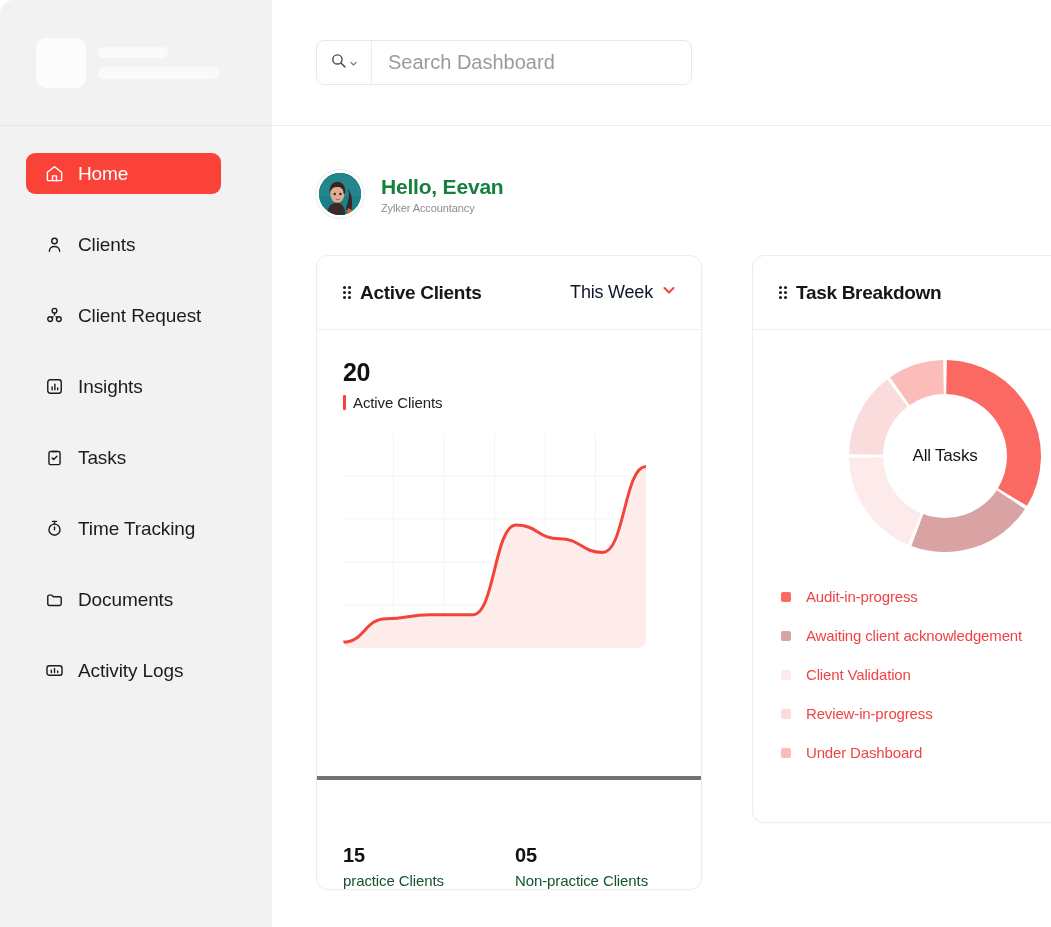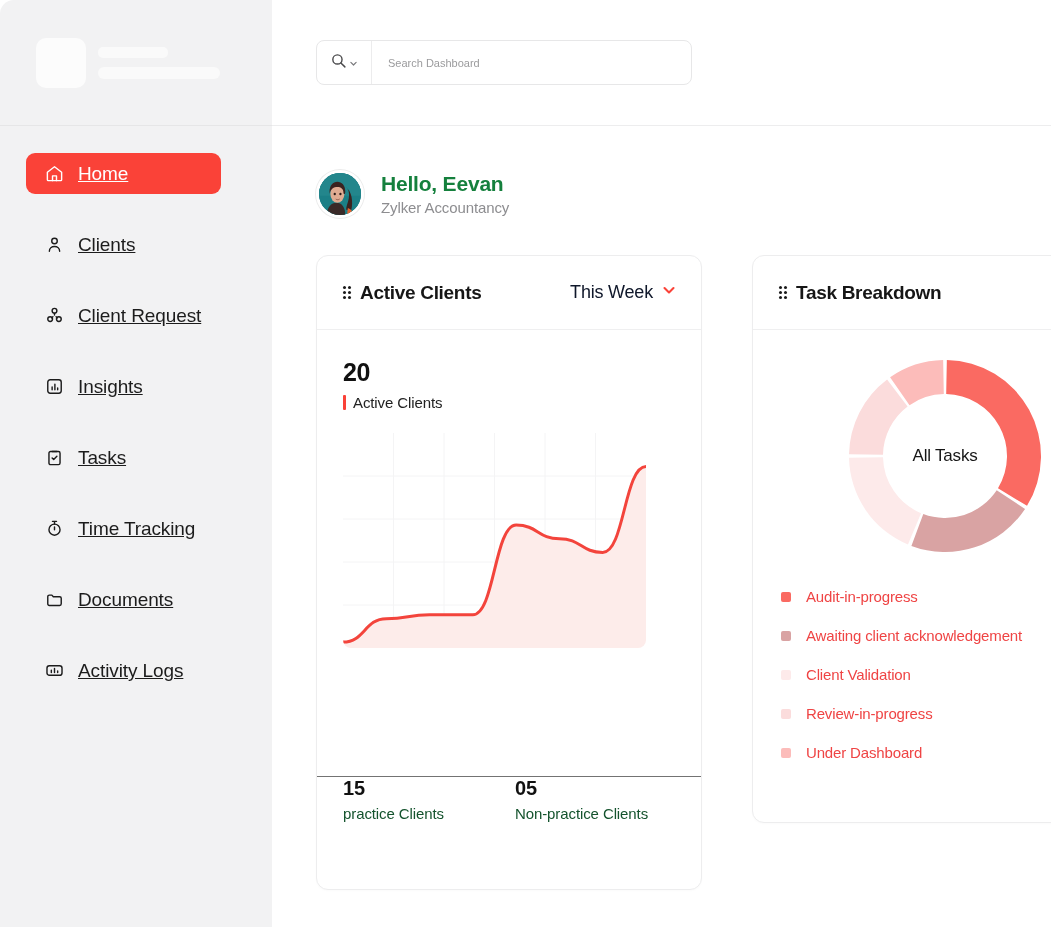--- a/index.html
+++ b/index.html
@@ -63,21 +63,20 @@
     align-items: center;
     height: 41px;
     margin: 0 0 30px 26px;
     width: 195px;
     padding-left: 18px;
     border-radius: 9px;
     color: #1c1c1c;
     font-size: 19px;
     letter-spacing: -0.1px;
     cursor: pointer;
-    text-decoration: underline;
   }
   .nav-item.active {
     background: #fa4238;
     color: #ffffff;
   }
   .nav-item .nav-icon {
     width: 20px;
     height: 20px;
     flex: 0 0 20px;
     margin-right: 14px;
@@ -128,21 +127,21 @@
     gap: 2px;
     border-right: 1px solid #ececed;
     cursor: pointer;
   }
   .search-input {
     flex: 1 1 auto;
     border: none;
     outline: none;
     background: transparent;
     font-family: "Liberation Sans", sans-serif;
-    font-size: 11px;
+    font-size: 20px;
     color: #2d2d2d;
     padding: 0 16px;
   }
   .search-input::placeholder { color: #9b9b9d; }
 
   .content {
     flex: 1 1 auto;
     padding: 44px 0 0 44px;
     overflow: hidden;
   }
@@ -154,21 +153,21 @@
     border-radius: 50%;
     border: 3px solid #ffffff;
     box-shadow: 0 0 0 1px #ececec;
     overflow: hidden;
     position: relative;
     background: #1b7f86;
   }
   .avatar svg { display:block; width:100%; height:100%; }
   .greeting-text { display: flex; flex-direction: column; gap: 3px; }
   .greeting-title { font-size: 21px; font-weight: bold; color: #15803d; letter-spacing: -0.2px; }
-  .greeting-sub { font-size: 15px; color: #8d8d90; letter-spacing: -0.1px; }
+  .greeting-sub { font-size: 11px; color: #8d8d90; letter-spacing: -0.1px; }
 
   
   .cards { display: flex; gap: 50px; margin-top: 37px; }
 
   .card {
     background: #ffffff;
     border: 1px solid #ededee;
     border-radius: 12px;
     box-shadow: 0 1px 2px rgba(0,0,0,0.02);
     display: flex;
@@ -211,23 +210,23 @@
   .ac-big { font-size: 25px; font-weight: bold; color: #111111; letter-spacing: -0.3px; line-height: 1.1; }
   .ac-caption { display: flex; align-items: center; gap: 7px; margin-top: 7px; }
   .ac-bar { width: 3px; height: 15px; background: #fa4238; border-radius: 1px; display: block; flex: 0 0 3px; }
   .ac-caption-text { font-size: 15px; color: #222222; letter-spacing: -0.1px; }
 
   .ac-chart { margin-top: 22px; width: 303px; height: 215px; }
   .ac-chart svg { display: block; }
 
   .ac-foot {
     height: 113px; flex: 0 0 113px;
-    border-top: 1px solid #737373;
-    display: flex;
-    align-items: flex-start;
+    border-top: 4px solid #737373;
+    display: flex;
+    align-items: flex-end;
     padding-left: 26px;
   }
   .stat { display: flex; flex-direction: column; gap: 5px; }
   .stat.first { width: 172px; flex: 0 0 172px; }
   .stat-value { font-size: 20px; font-weight: bold; color: #111111; letter-spacing: -0.2px; }
   .stat-label { font-size: 15px; color: #14532d; letter-spacing: -0.1px; white-space: nowrap; }
 
   
   .tb-body { flex: 1 1 auto; padding: 26px 0 0 0; display: flex; flex-direction: column; align-items: center; }
   .donut-wrap { width: 200px; height: 200px; position: relative; }

